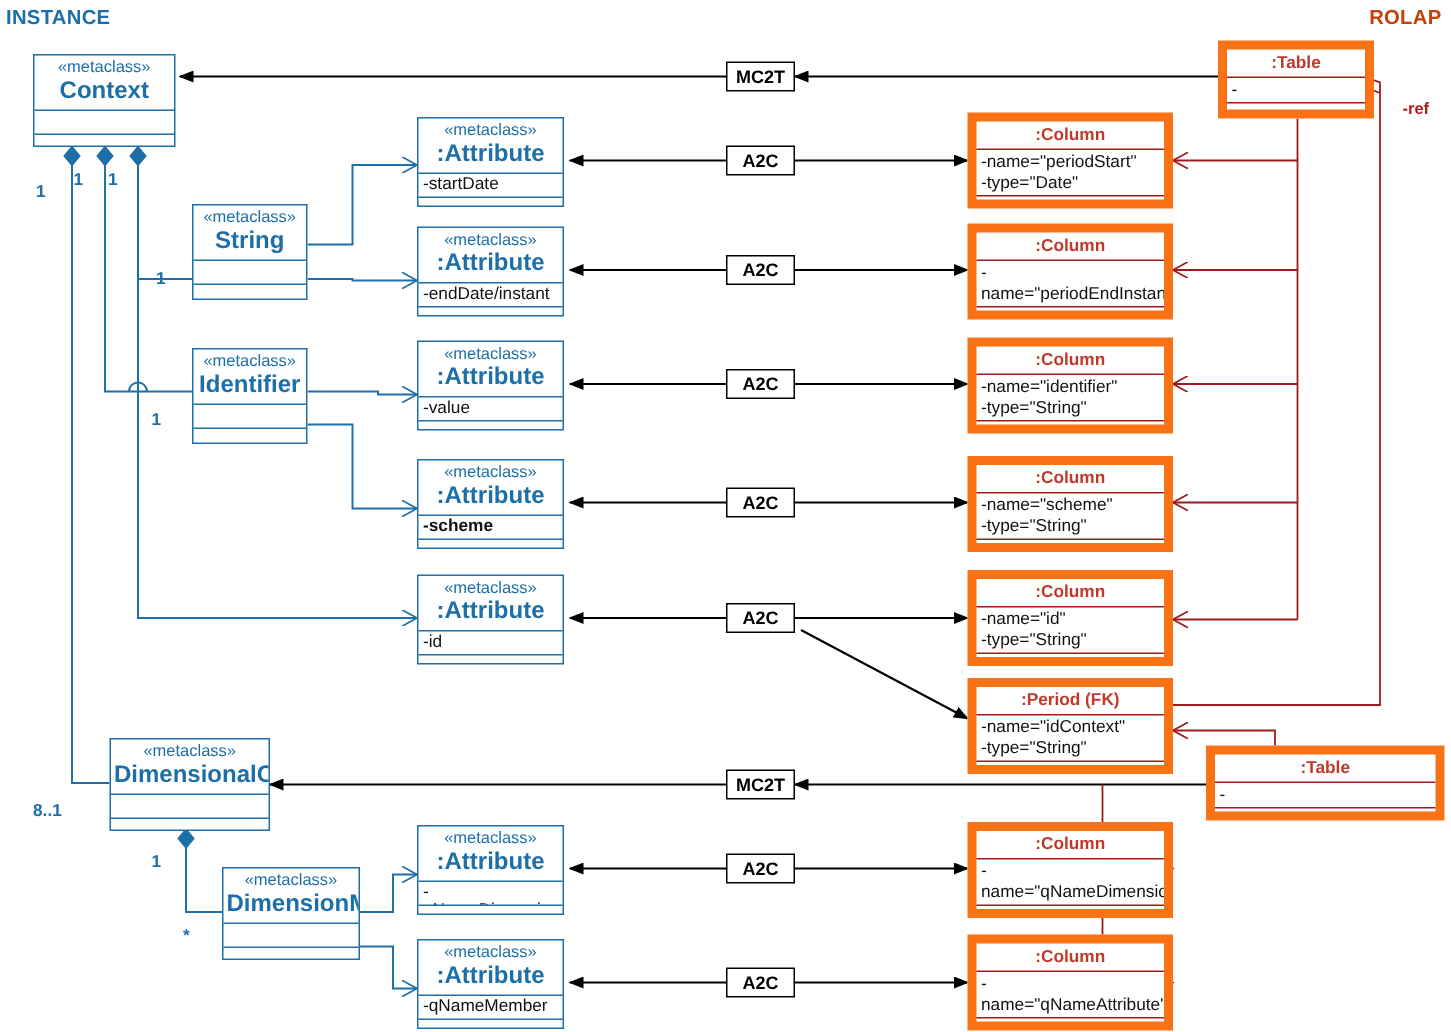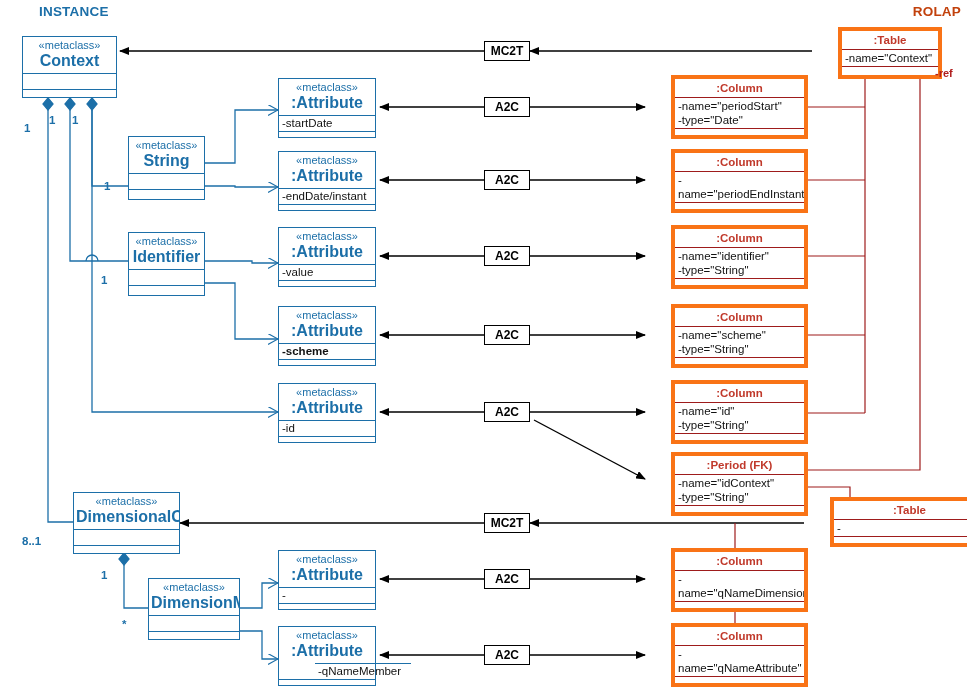--- a/index.html
+++ b/index.html
@@ -1,37 +1,37 @@
 <!DOCTYPE html>
 <html><head>
 <meta charset="utf-8">
 <style>
   html,body{margin:0;padding:0;background:#fff;}
   body{font-family:"Liberation Sans",sans-serif;}
   #canvas{position:relative;width:967px;height:688px;background:#fff;overflow:hidden;}
 
   .hdr{position:absolute;font-weight:bold;font-size:13.5px;letter-spacing:.2px;}
-  .hdr.blue{color:#1c6fa8;margin-left:35px;}
+  .hdr.blue{color:#1c6fa8;}
   .hdr.red{color:#c2410c;}
 
   
   .ubox{position:absolute;box-sizing:border-box;background:#fff;}
   .ubox .row{box-sizing:border-box;width:100%;overflow:hidden;}
 
   
   .ubox.blue{border:1px solid #1c6fa8;}
   .ubox.blue .row{border-top:1px solid #1c6fa8;}
   .ubox.blue .row:first-child{border-top:none;}
   .ubox.blue .title{color:#1c6fa8;text-align:center;line-height:1.08;padding:3px 2px 4px;}
   .ubox.blue .title .st{display:block;font-size:11px;font-weight:normal;}
   .ubox.blue .title .nm{display:block;font-size:16px;font-weight:bold;}
   .ubox.blue .attr{color:#111;font-size:11.5px;padding:1px 2px 1px 3px;}
 
   
-  .ubox.red{border:4px solid #f97316;margin-left:26px;}
+  .ubox.red{border:6px solid #f97316;}
   .ubox.red .row{border-top:1px solid #9e1b1b;}
   .ubox.red .row:first-child{border-top:none;}
   .ubox.red .title{color:#c0392b;text-align:center;font-size:11.5px;font-weight:bold;padding:3px 2px;}
   .ubox.red .attr{color:#111;font-size:11.5px;padding:1px 2px 1px 3px;line-height:1.22;}
 
   
   .tbox{position:absolute;box-sizing:border-box;border:1.3px solid #000;background:#fff;
         color:#000000;font-size:12px;font-weight:bold;text-align:center;display:flex;
         align-items:center;justify-content:center;z-index:6;}
 
@@ -244,21 +244,21 @@
     </div>
     <div class="row attr" style="height:16px;">-qNameDimension</div>
     <div class="row attr" style="height:15px;"></div>
   </div>
 
   <div class="ubox blue" style="left:278px;top:626px;width:98px;height:60px;">
     <div class="row title">
       <span class="st">«metaclass»</span>
       <span class="nm">:Attribute</span>
     </div>
-    <div class="row attr" style="height:16px;margin-left:36px;">-qNameMember</div>
+    <div class="row attr" style="height:16px;">-qNameMember</div>
     <div class="row attr" style="height:15px;"></div>
   </div>
 
   <div class="ubox red" style="left:812px;top:27px;width:104px;height:52px;">
     <div class="row title">:Table</div>
     <div class="row attr" style="height:17px;">-name="Context"</div>
     <div class="row attr" style="height:16px;"></div>
   </div>
 
   <div class="ubox red" style="left:804px;top:497px;width:159px;height:50px;">

